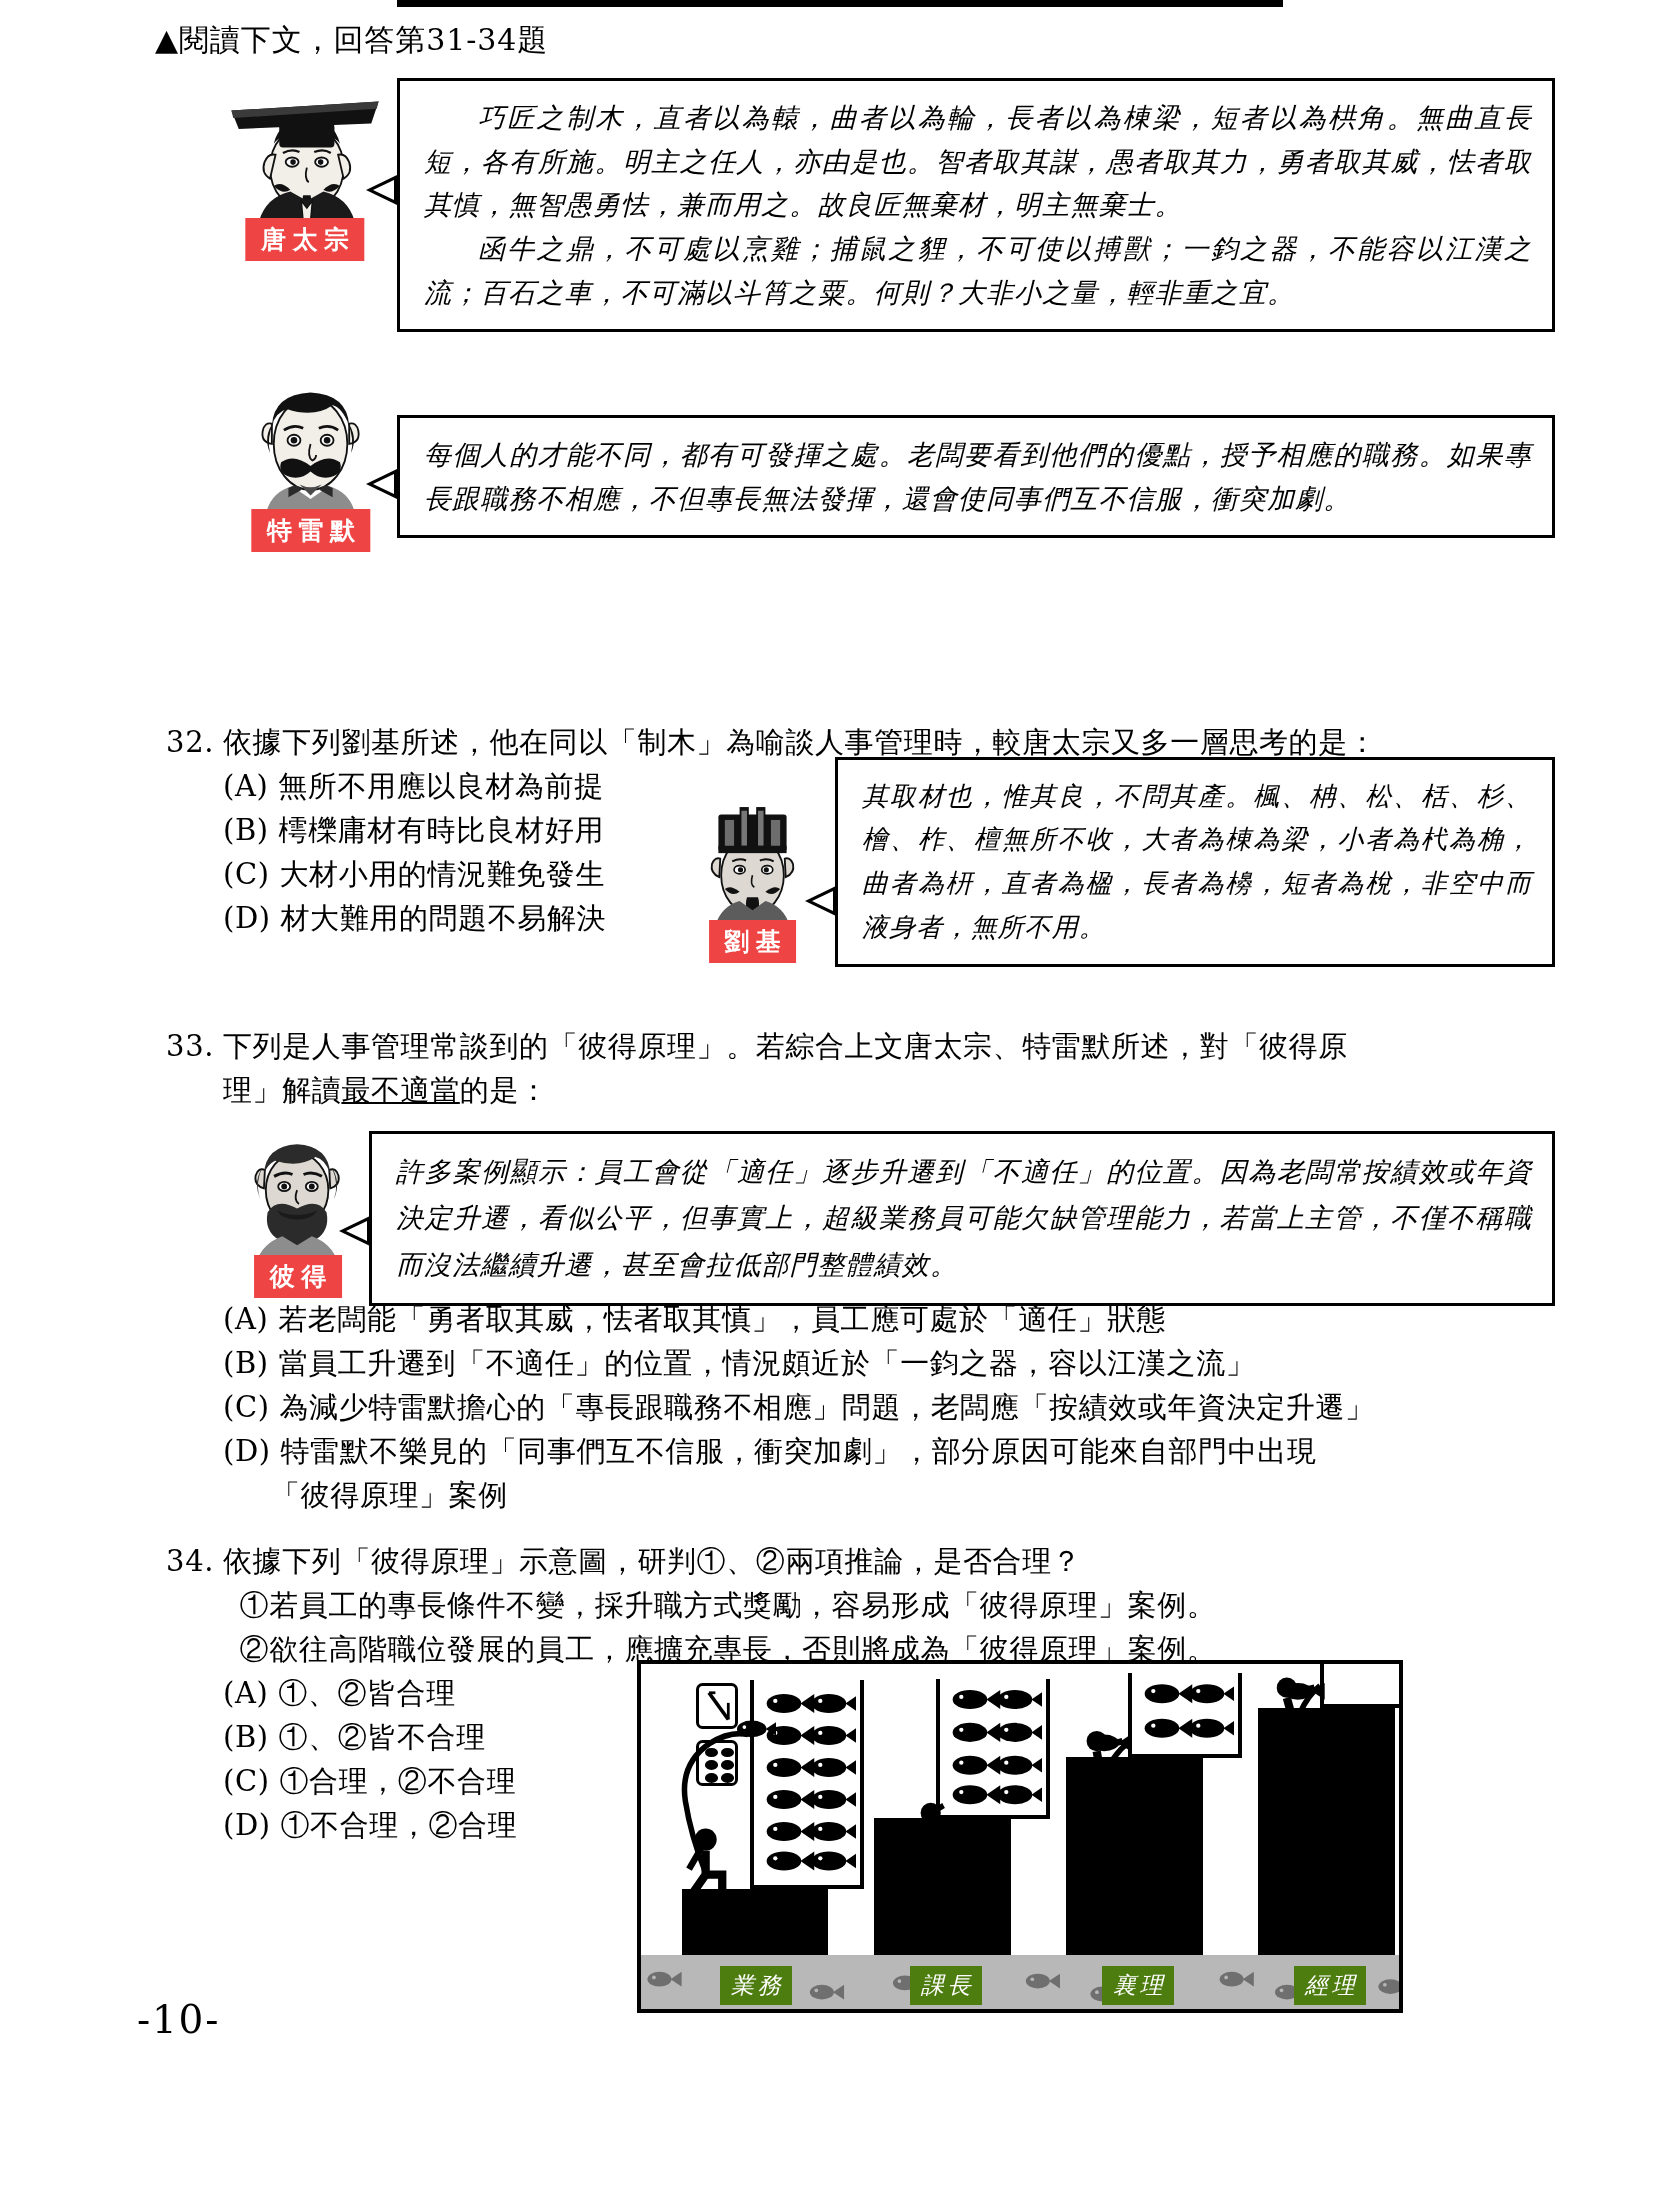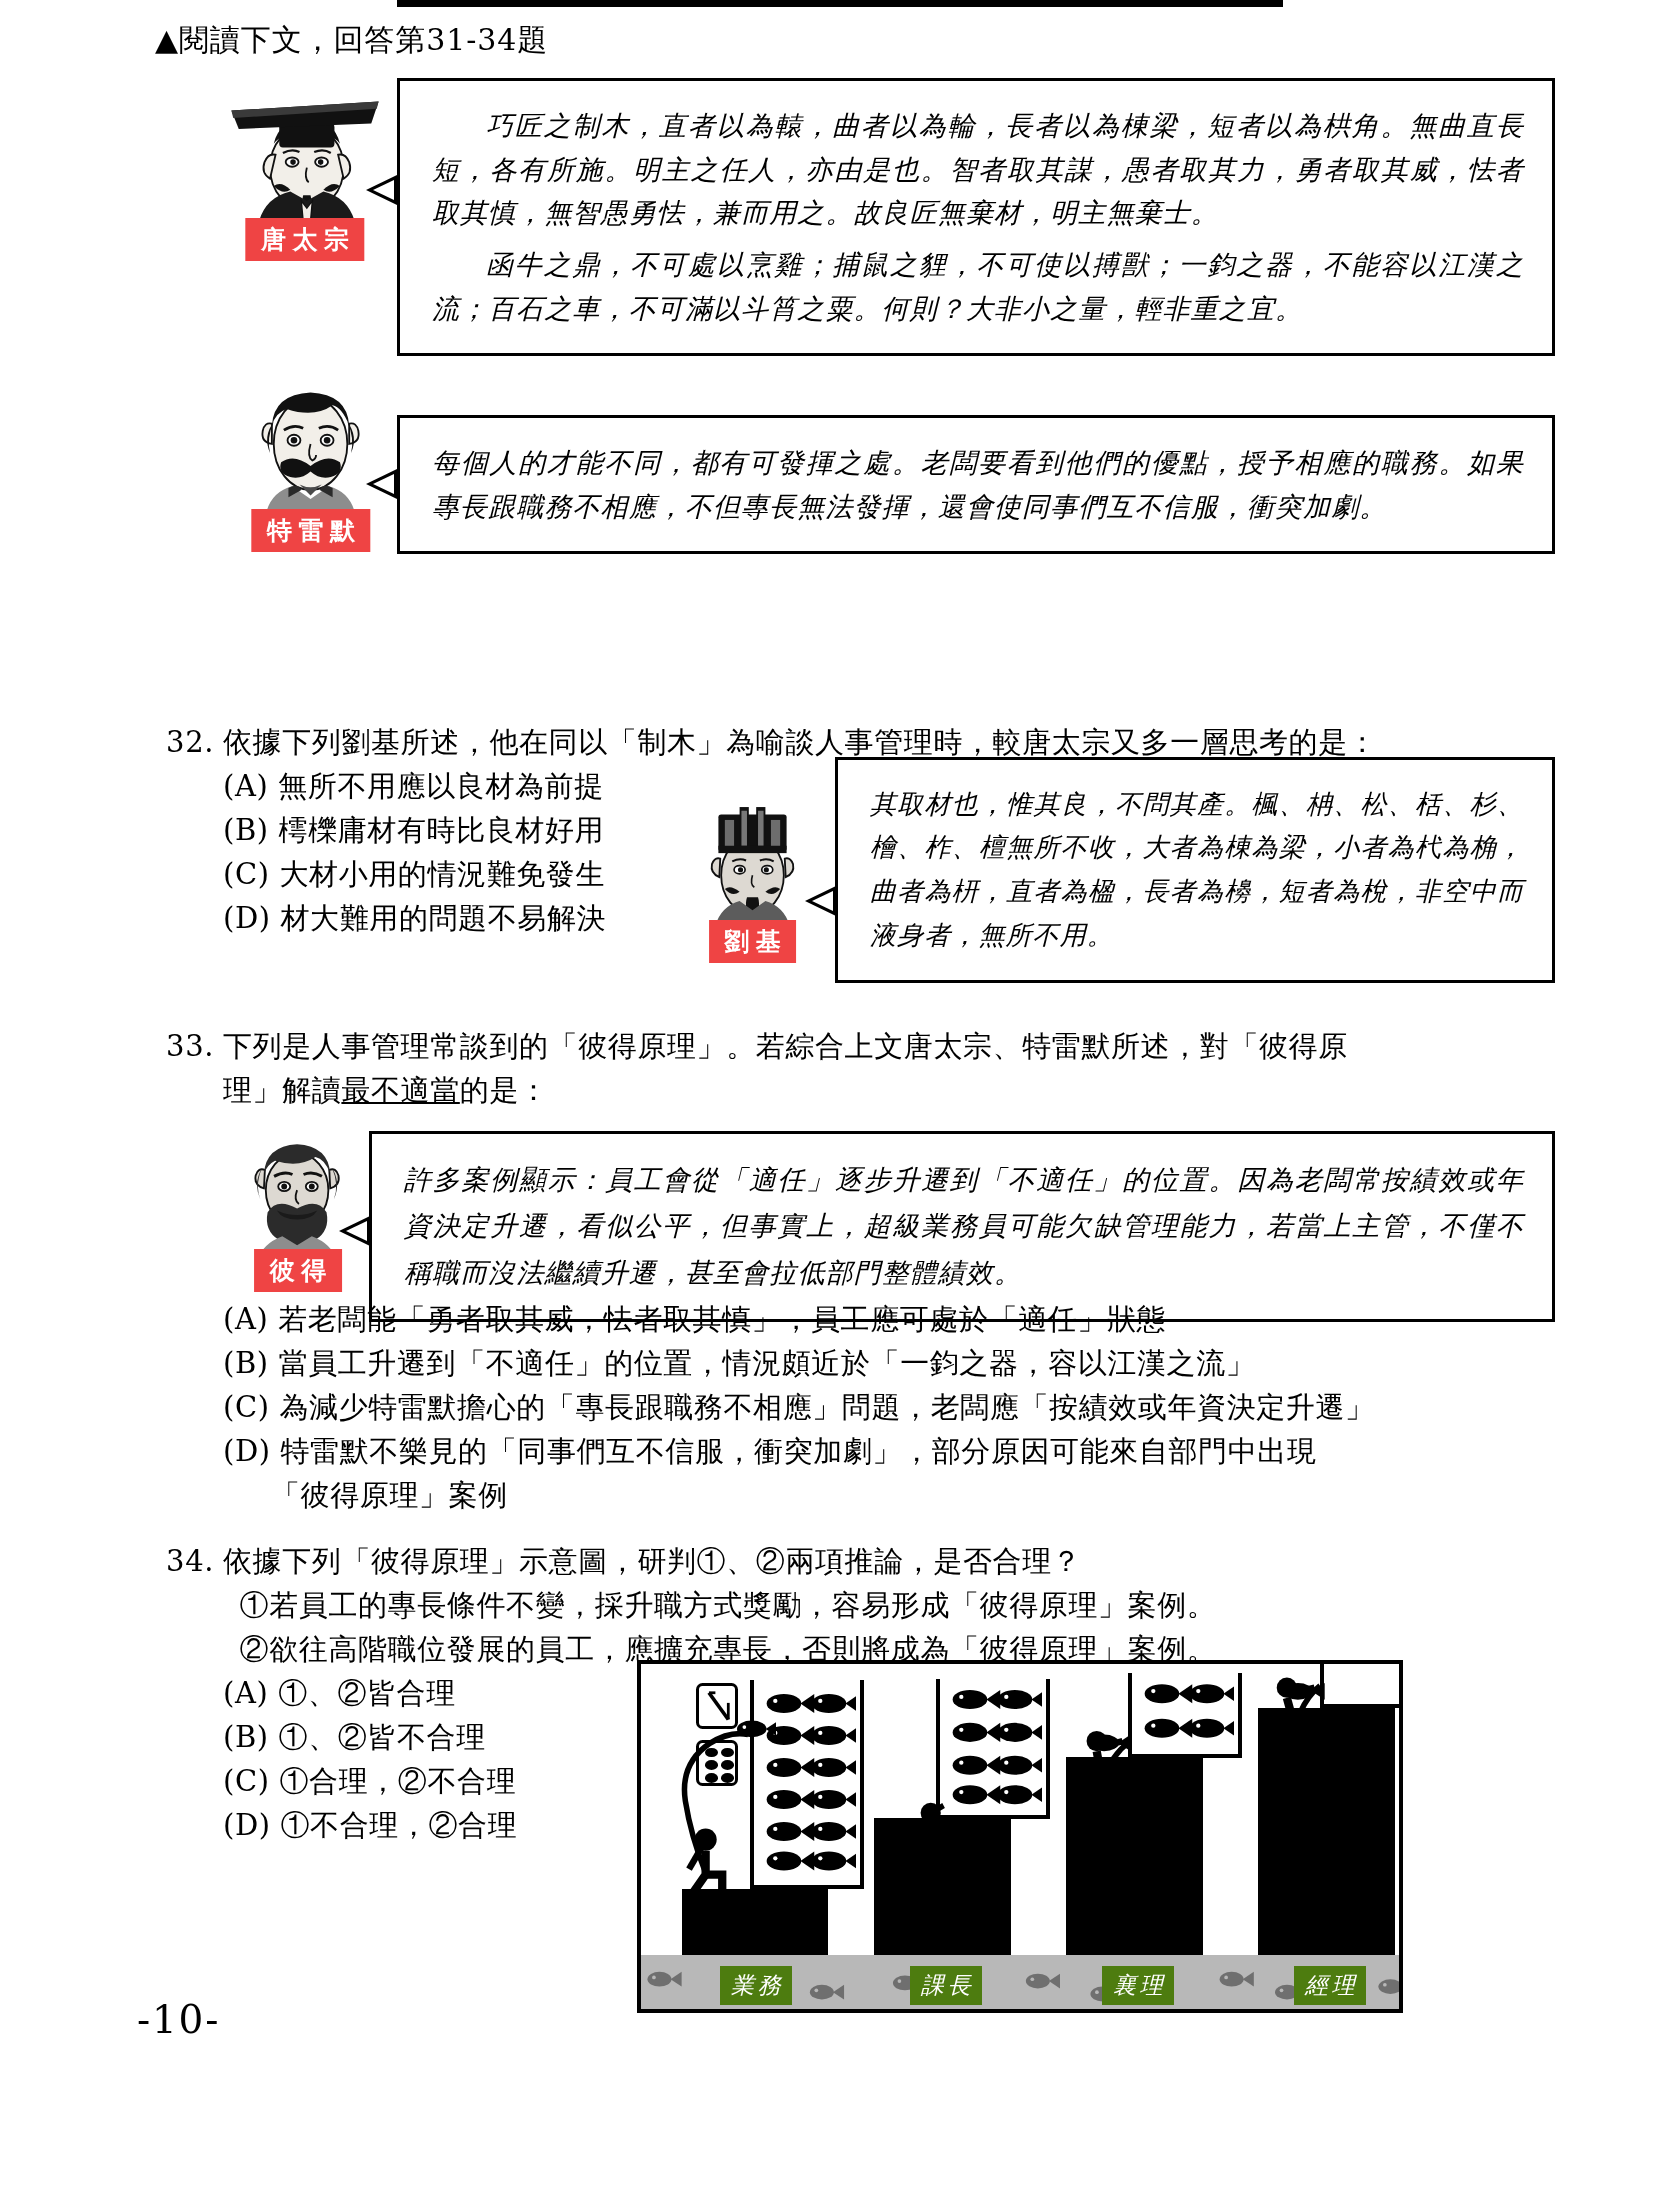--- a/index.html
+++ b/index.html
@@ -32,21 +32,21 @@
     background:#fff;
     padding:14.8px 20px 14.8px 24px;
     font-family:"DejaVu Serif","Liberation Serif",serif;
     font-style:italic;
     font-size:27px;
     line-height:1.62;
     letter-spacing:1.1px;
     text-align:justify;
     text-justify:inter-ideograph;
   }
-  .bubble p{ margin:8px; text-indent:2em; }
+  .bubble p{ margin:0; text-indent:2em; }
   .bubble p.noind{ text-indent:0; }
 
   
   .tail{
     position:absolute; width:0; height:0;
     border-top:15.7px solid transparent;
     border-bottom:15.7px solid transparent;
     border-right:31px solid #000;
   }
   .tail i{
@@ -267,21 +267,21 @@
       <circle cx="60" cy="58" r="3.2" fill="#111"></circle>
       <ellipse cx="90" cy="58" rx="6.5" ry="5" fill="#fff" stroke="#111" stroke-width="2"></ellipse>
       <circle cx="90" cy="58" r="3.2" fill="#111"></circle>
       <path d="M49 47 q11 -6 20 -2" stroke="#111" stroke-width="3.2" fill="none"></path>
       <path d="M81 45 q10 -4 20 2" stroke="#111" stroke-width="3.2" fill="none"></path>
       <path d="M74 62 q-4 11 2 15" stroke="#111" stroke-width="2" fill="none"></path>
       <path d="M74 82 q-22 -12 -32 4 q-4 20 12 30 q12 8 20 8 q8 0 20 -8 q16 -10 12 -30 q-10 -16 -32 -4z" fill="#2b2b2b"></path>
       <path d="M52 84 q22 10 44 0 q-6 10 -22 10 q-16 0 -22 -10z" fill="#1a1a1a"></path>
       <path d="M30 140 q6 -20 28 -28 l16 10 l16 -10 q22 8 28 28z" fill="#8d8d8d"></path>
     </svg>
-    <div class="p-name" style="top:116px; letter-spacing:6.5px;">彼得</div>
+    <div class="p-name" style="top:122px; letter-spacing:6.5px;">彼得</div>
   </div>
 
   <div class="bubble" style="left:369px; top:1131px; width:1186px; line-height:1.72;">
     <p class="noind">許多案例顯示：員工會從「適任」逐步升遷到「不適任」的位置。因為老闆常按績效或年資決定升遷，看似公平，但事實上，超級業務員可能欠缺管理能力，若當上主管，不僅不稱職而沒法繼續升遷，甚至會拉低部門整體績效。</p>
   </div>
   <div class="tail" style="left:339px; top:1216px;">
       <i></i>
     </div>
 
   <div class="q" style="left:223px; top:1297px; width:1338px;">

